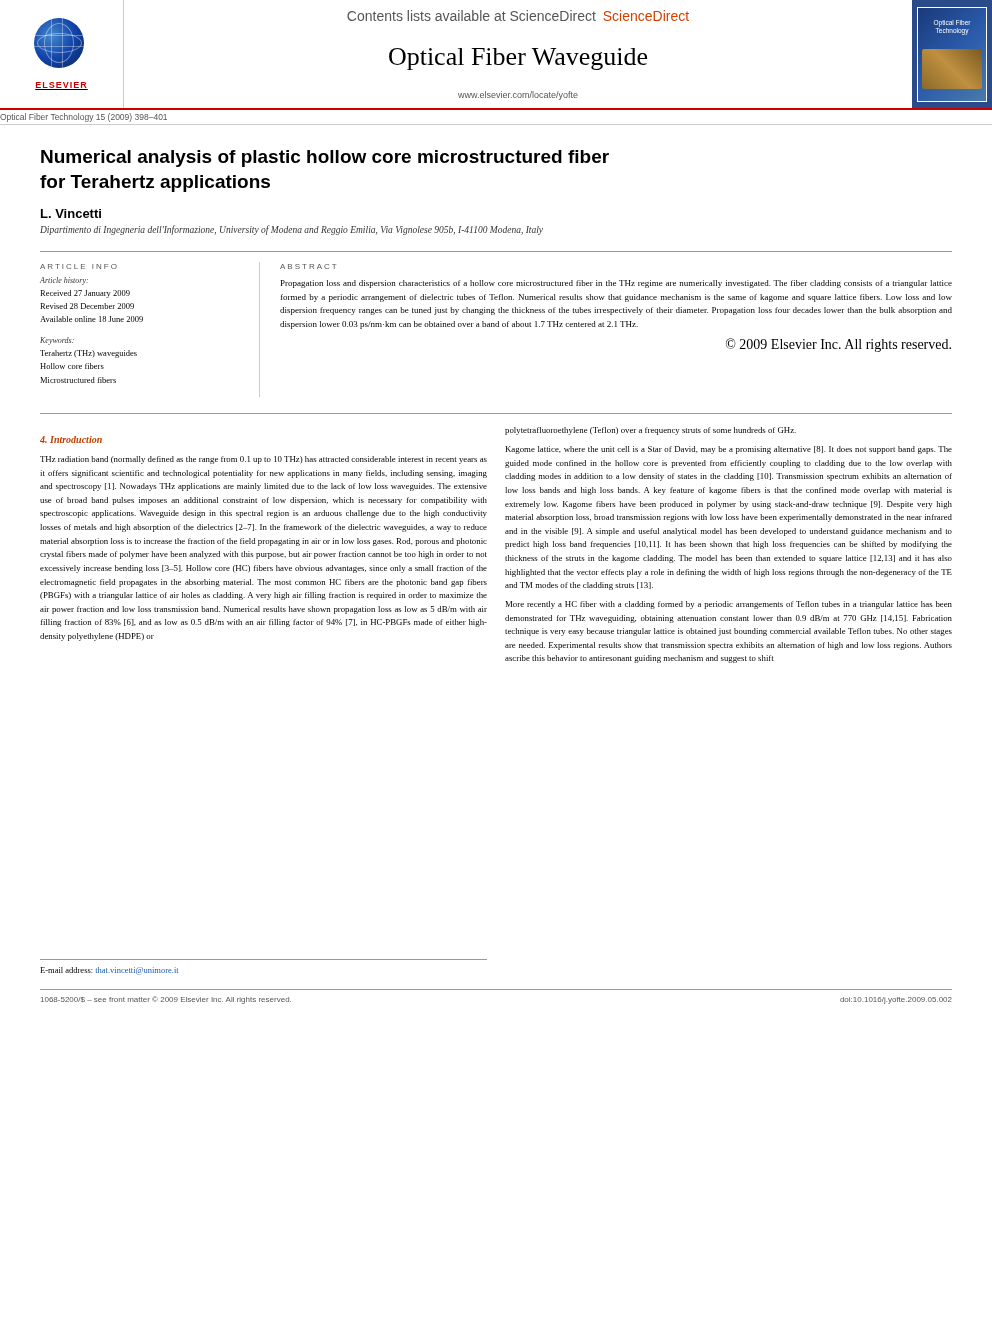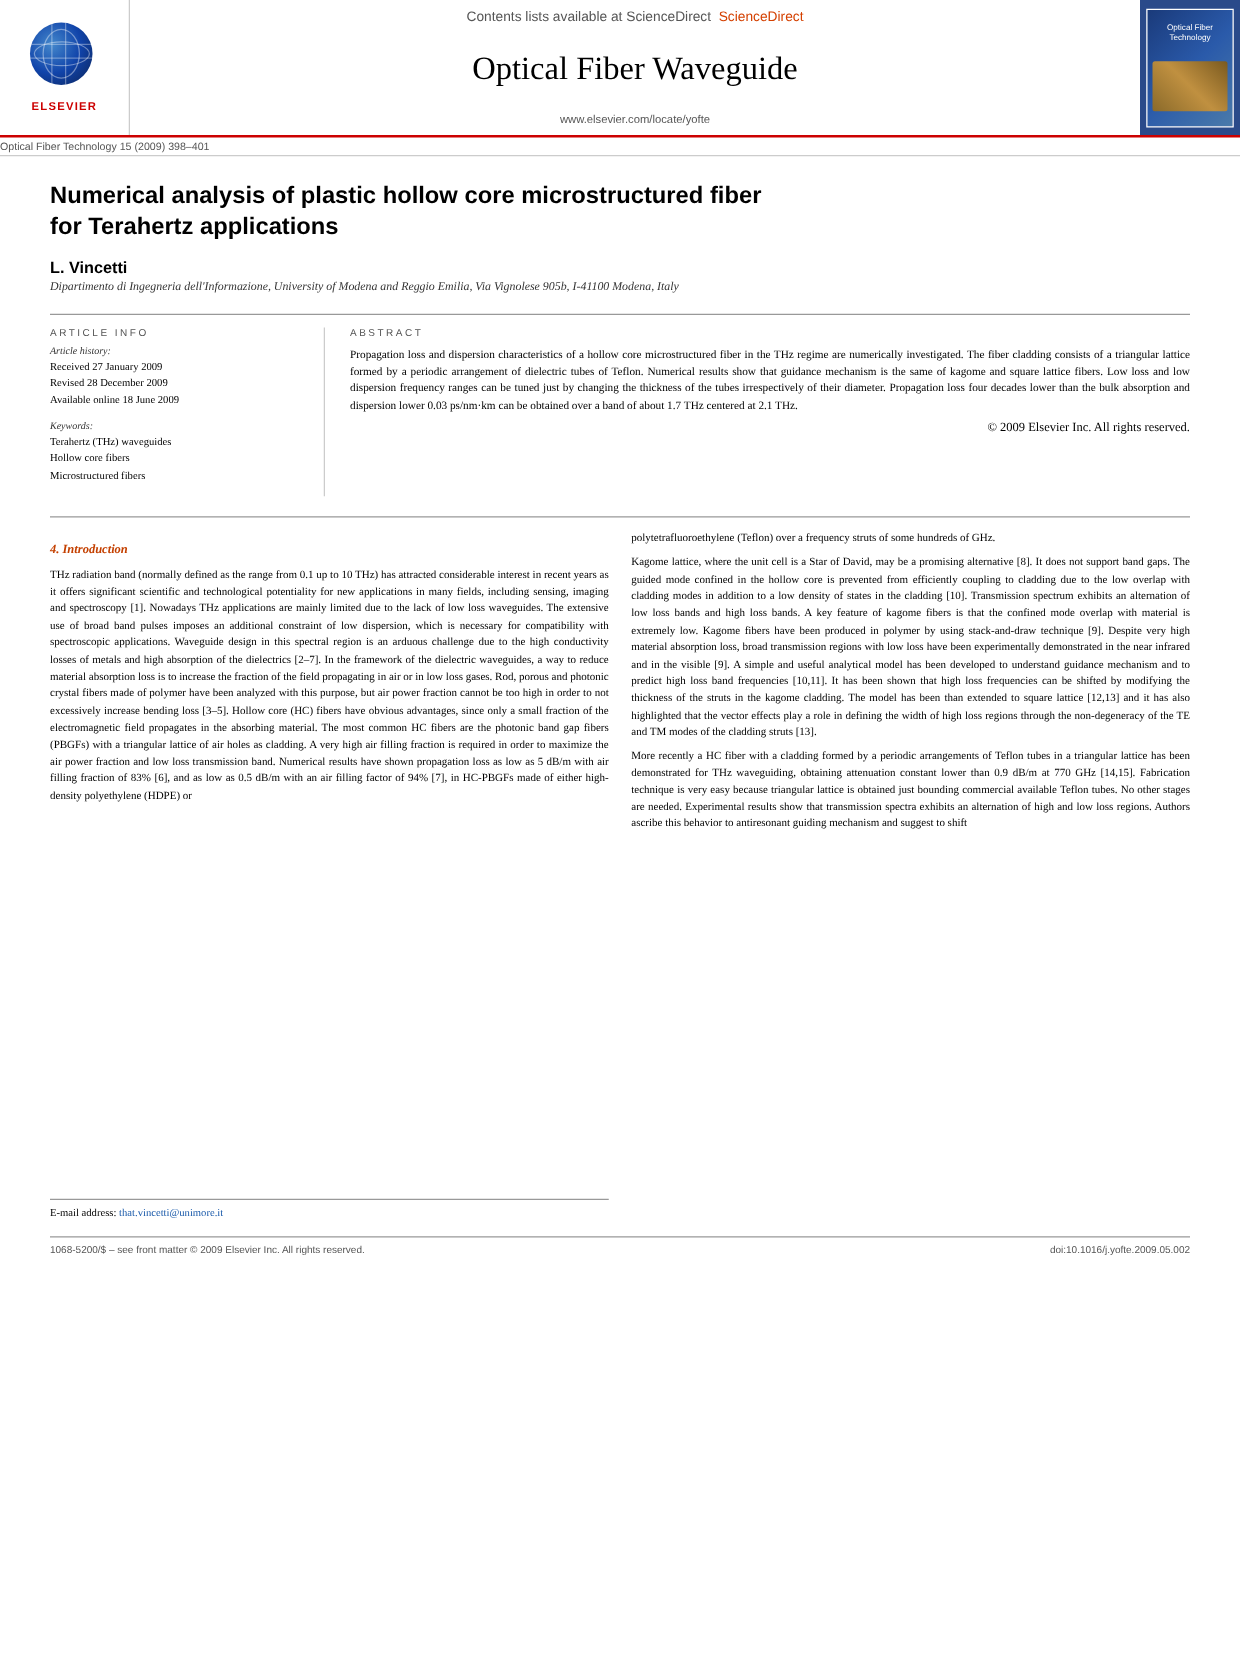--- a/index.html
+++ b/index.html
@@ -13,48 +13,49 @@
     }
 
     
     .top-header {
       display: flex;
       align-items: stretch;
       border-bottom: 2px solid #c00;
       height: 110px;
     }
     .elsevier-logo {
-      width: 104px;
+      width: 124px;
       background: #fff;
       display: flex;
       flex-direction: column;
       align-items: center;
       justify-content: center;
       border-right: 1px solid #ccc;
       padding: 4px;
+      text-decoration: underline;
     }
     .elsevier-text {
       font-size: 9px;
       font-weight: bold;
       color: #c00;
       margin-top: 4px;
       font-family: Arial, sans-serif;
       letter-spacing: 1px;
     }
 
     .header-center {
       flex: 1;
       display: flex;
       flex-direction: column;
       align-items: center;
       justify-content: space-between;
       padding: 8px 10px;
     }
     .sciencedirect-line {
-      font-size: 11px;
+      font-size: 14px;
       color: #555;
       font-family: Arial, sans-serif;
     }
     .journal-title {
       font-size: 26px;
       font-weight: normal;
       color: #000;
       font-family: 'Times New Roman', serif;
       text-align: center;
       line-height: 1.2;
@@ -205,21 +206,21 @@
     }
 
     .abstract-text {
       font-size: 9px;
       line-height: 1.5;
       color: #000;
       text-align: justify;
     }
 
     .copyright-line {
-      font-size: 10px;
+      font-size: 14px;
       text-align: right;
       color: #000;
       margin-top: 6px;
     }
 
     
     .body-columns {
       display: flex;
       gap: 18px;
       margin-top: 8px;

